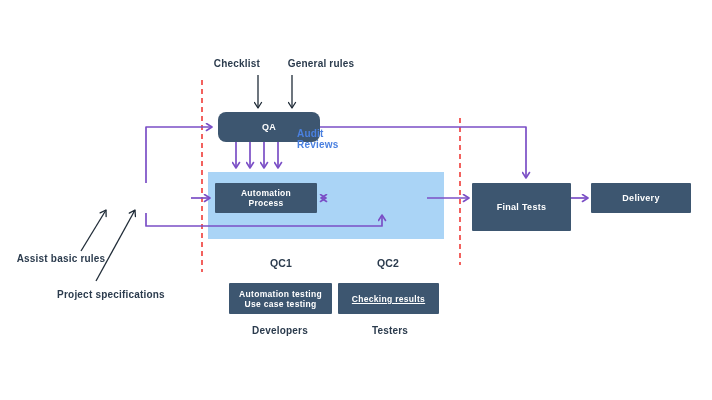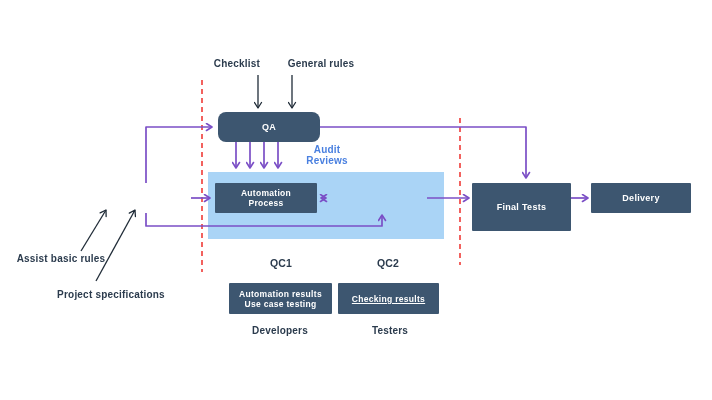--- a/index.html
+++ b/index.html
@@ -82,32 +82,32 @@
 
   <div class="box" style="left:472px;top:183px;width:99px;height:48px;">
     <span>Final Tests</span>
   </div>
 
   <div class="box" style="left:591px;top:183px;width:100px;height:30px;">
     <span>Delivery</span>
   </div>
 
   <div class="box small-text" style="left:229px;top:283px;width:103px;height:31px;">
-    <span>Automation results</span>
+    <span>Automation testing</span>
     <span>Use case testing</span>
   </div>
 
   <div class="box small-text" style="left:338px;top:283px;width:101px;height:31px;text-decoration:underline;">
     <span>Checking results</span>
   </div>
 
   <div class="lbl" style="left:197px;top:59px;width:80px;">Checklist</div>
   <div class="lbl" style="left:281px;top:59px;width:80px;">General rules</div>
 
-  <div class="lbl blue" style="left:297px;top:145px;width:60px;text-align:center;">
+  <div class="lbl blue" style="left:297px;top:129px;width:60px;">
     <div>Audit</div>
     <div>Reviews</div>
   </div>
 
   <div class="lbl big" style="left:251px;top:258px;width:60px;">QC1</div>
   <div class="lbl big" style="left:358px;top:258px;width:60px;">QC2</div>
 
   <div class="lbl" style="left:240px;top:326px;width:80px;">Developers</div>
   <div class="lbl" style="left:350px;top:326px;width:80px;">Testers</div>
 

